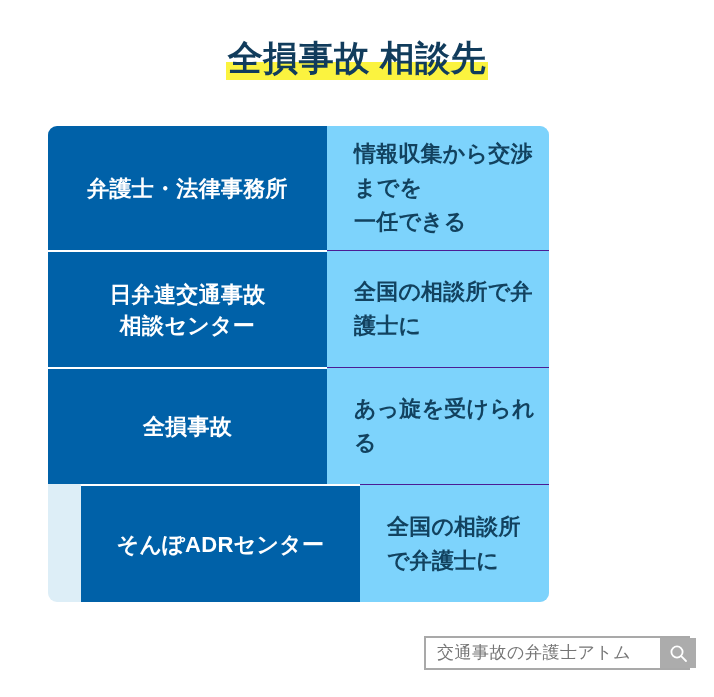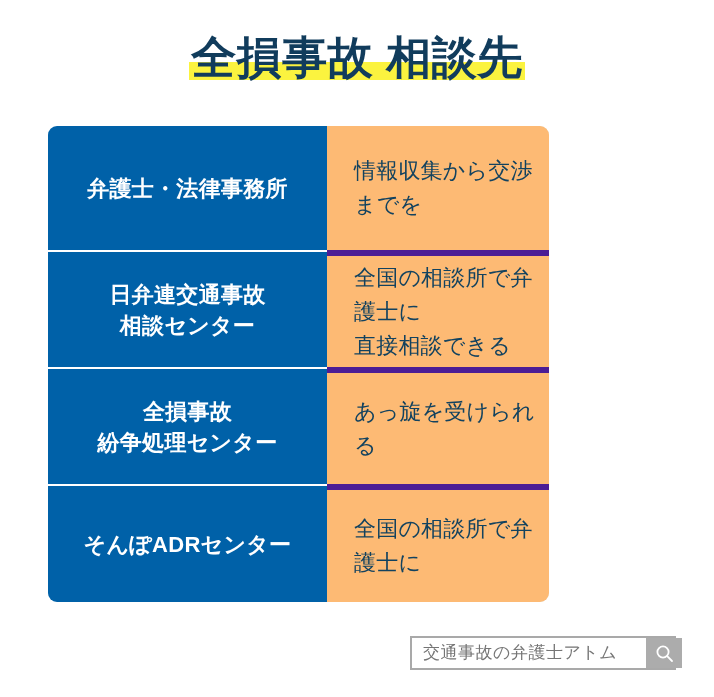--- a/index.html
+++ b/index.html
@@ -19,21 +19,21 @@
   .title-wrap {
     position: absolute;
     left: 0;
     top: 34px;
     width: 714px;
     text-align: center;
   }
   .title {
     display: inline-block;
     position: relative;
-    font-size: 45px;
+    font-size: 35px;
     font-weight: bold;
     line-height: 48px;
     color: #113c5c;
     letter-spacing: 0.5px;
     padding: 0 2px;
     white-space: nowrap;
   }
   .title .hl {
     position: absolute;
     left: 0;
@@ -60,61 +60,61 @@
     background: #ddeef7;
   }
   .row {
     display: flex;
     width: 100%;
     box-sizing: border-box;
   }
   .row.r1 { height: 124px; }
   .row.r2 { height: 117px; border-radius: 32px; }
   .row.r3 { height: 117px; }
-  .row.r4 { height: 118px; }
+  .row.r4 { height: 118px; padding-left: 33px; }
 
   .row + .row .cell-left { border-top: 2px solid #ffffff; }
-  .row + .row .cell-right { border-top: 6px solid #4c1d95; }
+  .row + .row .cell-right { border-top: 1px solid #4c1d95; }
 
   .cell-left {
     width: 279px;
     flex: 0 0 279px;
     background: #0061a8;
     color: #ffffff;
     box-sizing: border-box;
     display: flex;
     align-items: center;
     justify-content: center;
     text-align: center;
     font-size: 22px;
     font-weight: bold;
     line-height: 31px;
     letter-spacing: 0.3px;
   }
   .cell-right {
     flex: 1 1 auto;
-    background: #fdba74;
+    background: #7dd3fc;
     color: #12425f;
     box-sizing: border-box;
     display: flex;
     align-items: center;
     padding-left: 27px;
     padding-right: 12px;
     font-size: 22px;
-    font-weight: normal;
+    font-weight: bold;
     line-height: 34px;
     letter-spacing: 0.2px;
   }
   .cell-left span, .cell-right span { display: block; }
   .cell-left .ln, .cell-right .ln { display: block; }
 
   
   .searchbar {
     position: absolute;
-    left: 410px;
+    left: 424px;
     top: 636px;
     width: 266px;
     height: 34px;
     display: flex;
     box-sizing: border-box;
     border: 2px solid #a9a9a9;
     background: #ffffff;
   }
   .search-input {
     flex: 1 1 auto;
@@ -158,44 +158,43 @@
 
   <div class="row r1">
     <div class="cell-left">
       <div>
         <span class="ln">弁護士・法律事務所</span>
       </div>
     </div>
     <div class="cell-right">
       <div>
         <span class="ln">情報収集から交渉までを</span>
+        <span class="ln">一任できる</span>
       </div>
     </div>
   </div>
 
   <div class="row r2">
     <div class="cell-left">
       <div>
         <span class="ln">日弁連交通事故</span>
         <span class="ln">相談センター</span>
       </div>
     </div>
     <div class="cell-right">
       <div>
         <span class="ln">全国の相談所で弁護士に</span>
-        <span class="ln">直接相談できる</span>
       </div>
     </div>
   </div>
 
   <div class="row r3">
     <div class="cell-left">
       <div>
         <span class="ln">全損事故</span>
-        <span class="ln">紛争処理センター</span>
       </div>
     </div>
     <div class="cell-right">
       <div>
         <span class="ln">あっ旋を受けられる</span>
       </div>
     </div>
   </div>
 
   <div class="row r4">

